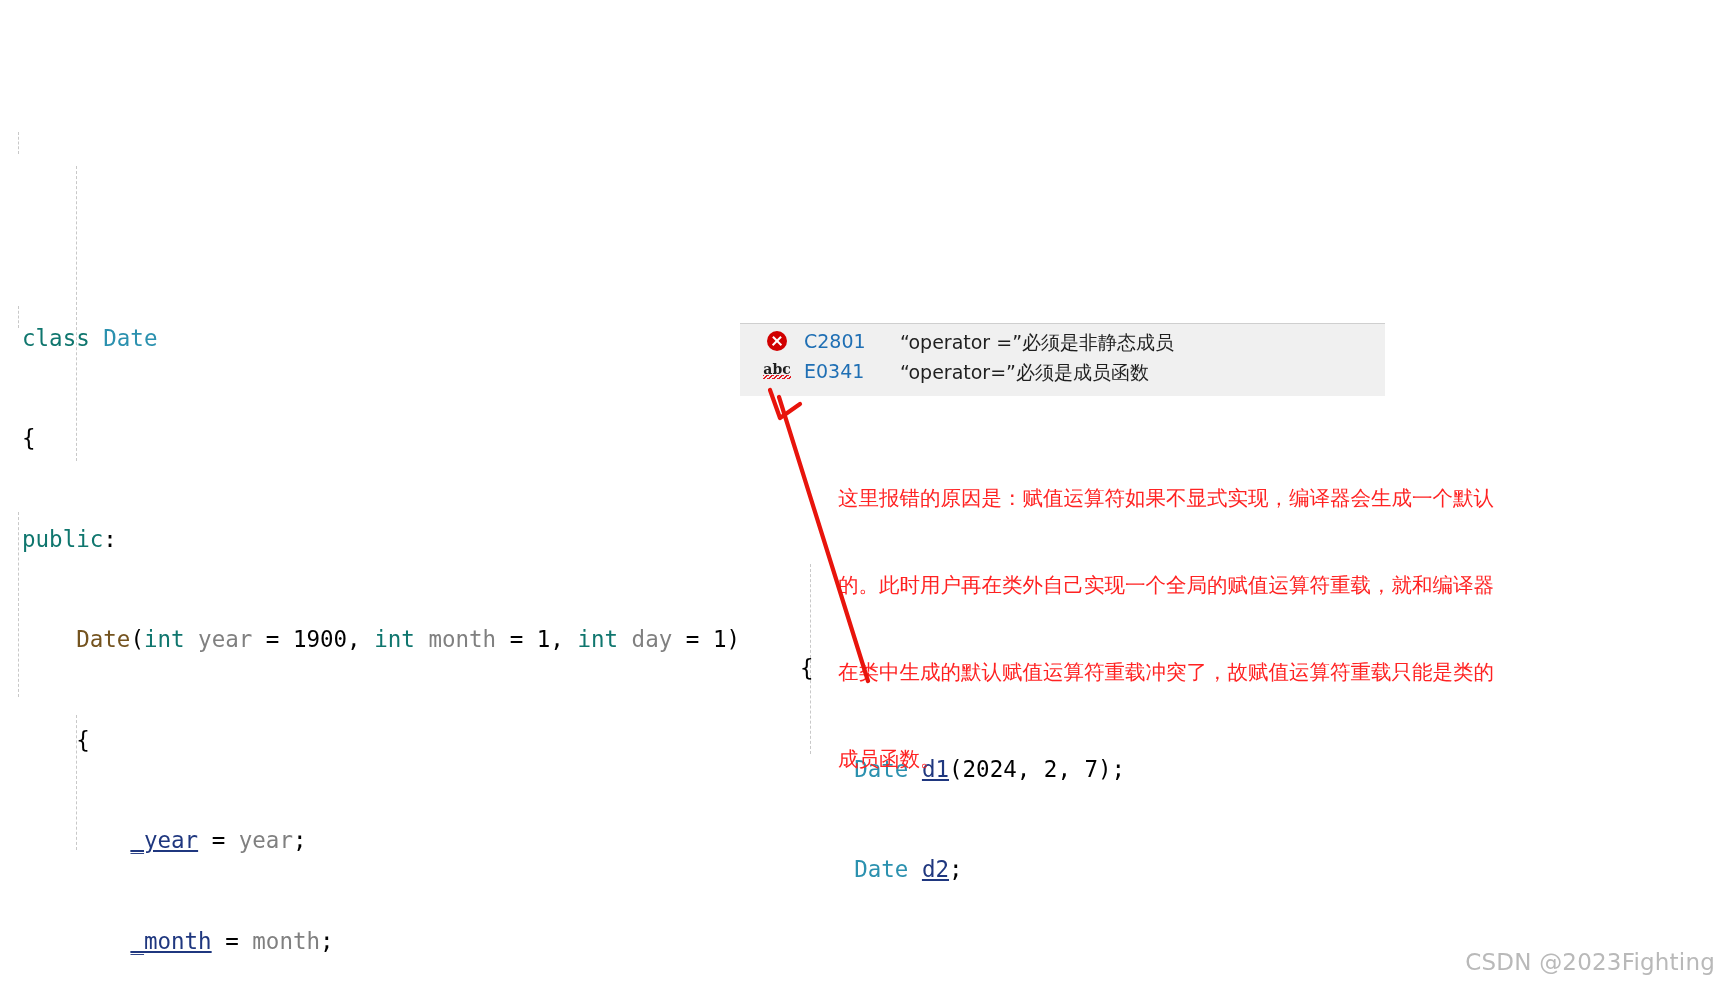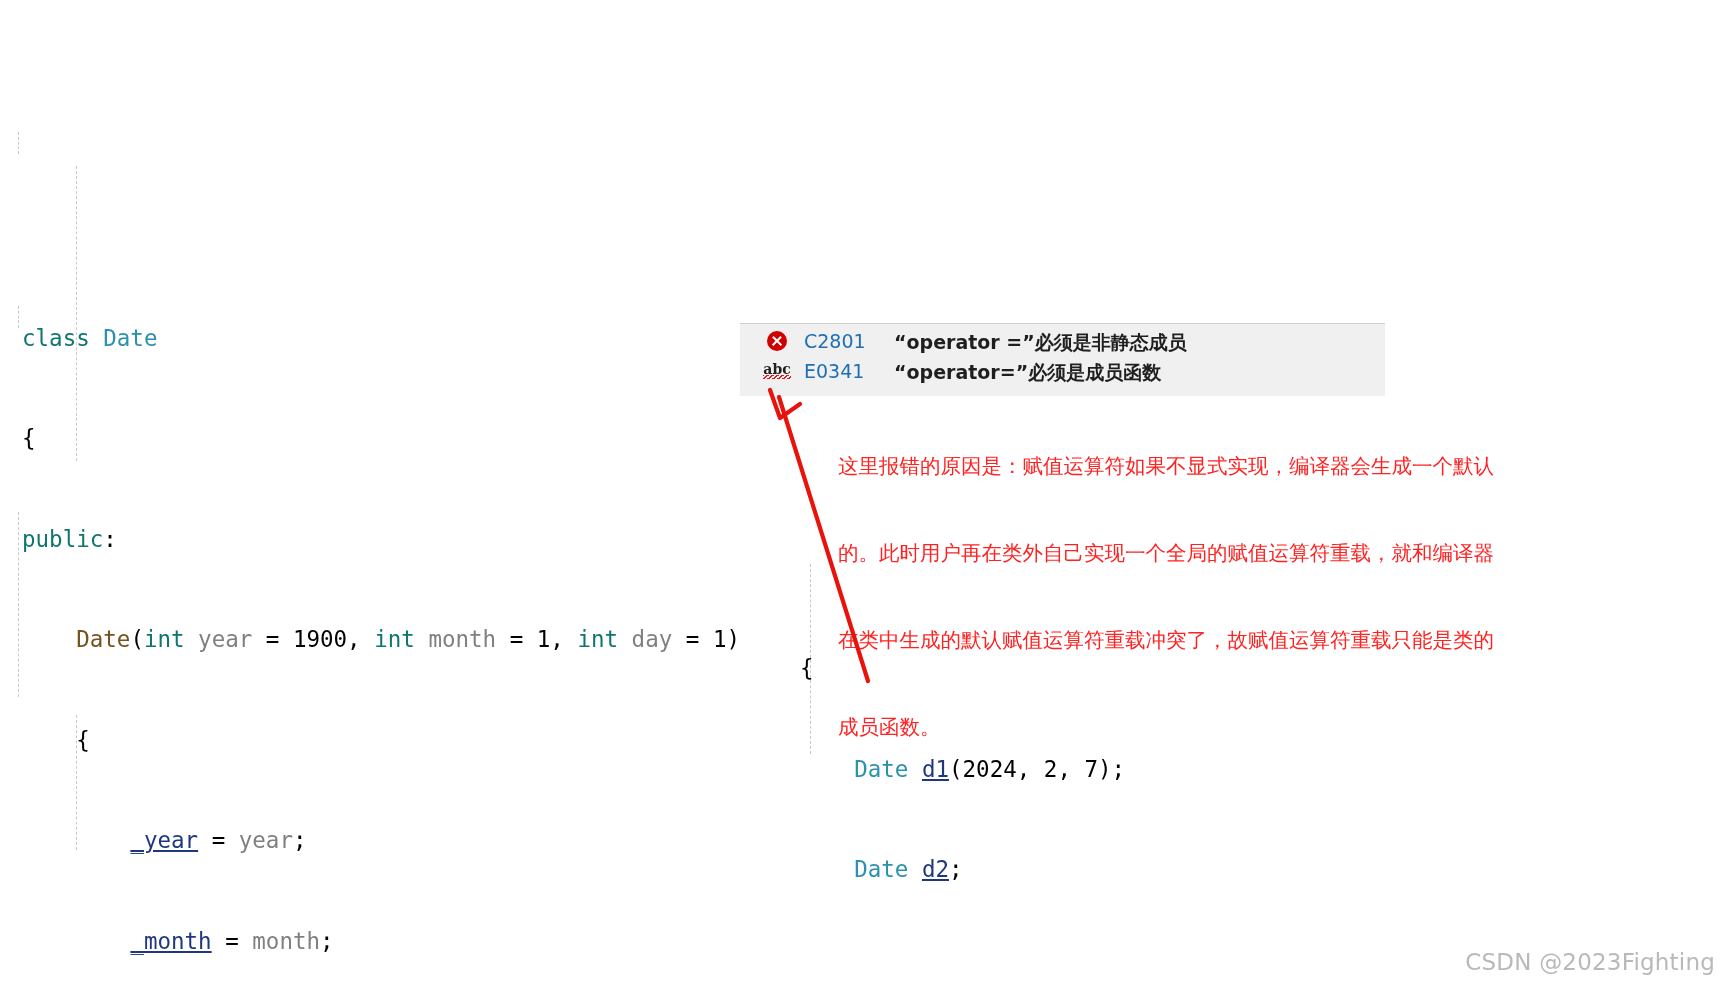--- a/index.html
+++ b/index.html
@@ -102,29 +102,28 @@
   }
   .err-code {
     color: #1f6fb4;
     font-size: 19px;
     width: 78px;
     flex: 0 0 78px;
   }
   .err-msg {
     color: #1f1f1f;
     font-size: 19px;
-    margin-left: 12px;
-    font-weight: bold;
+    margin-left: 18px;
   }
 
   
   #annotation {
     position: absolute;
     left: 838px;
-    top: 394px;
+    top: 426px;
     width: 700px;
     font-family: "DejaVu Sans", sans-serif;
     font-size: 20.5px;
     line-height: 29px;
     color: #ff2222;
     white-space: pre;
   }
 
   
   #arrow-svg {

